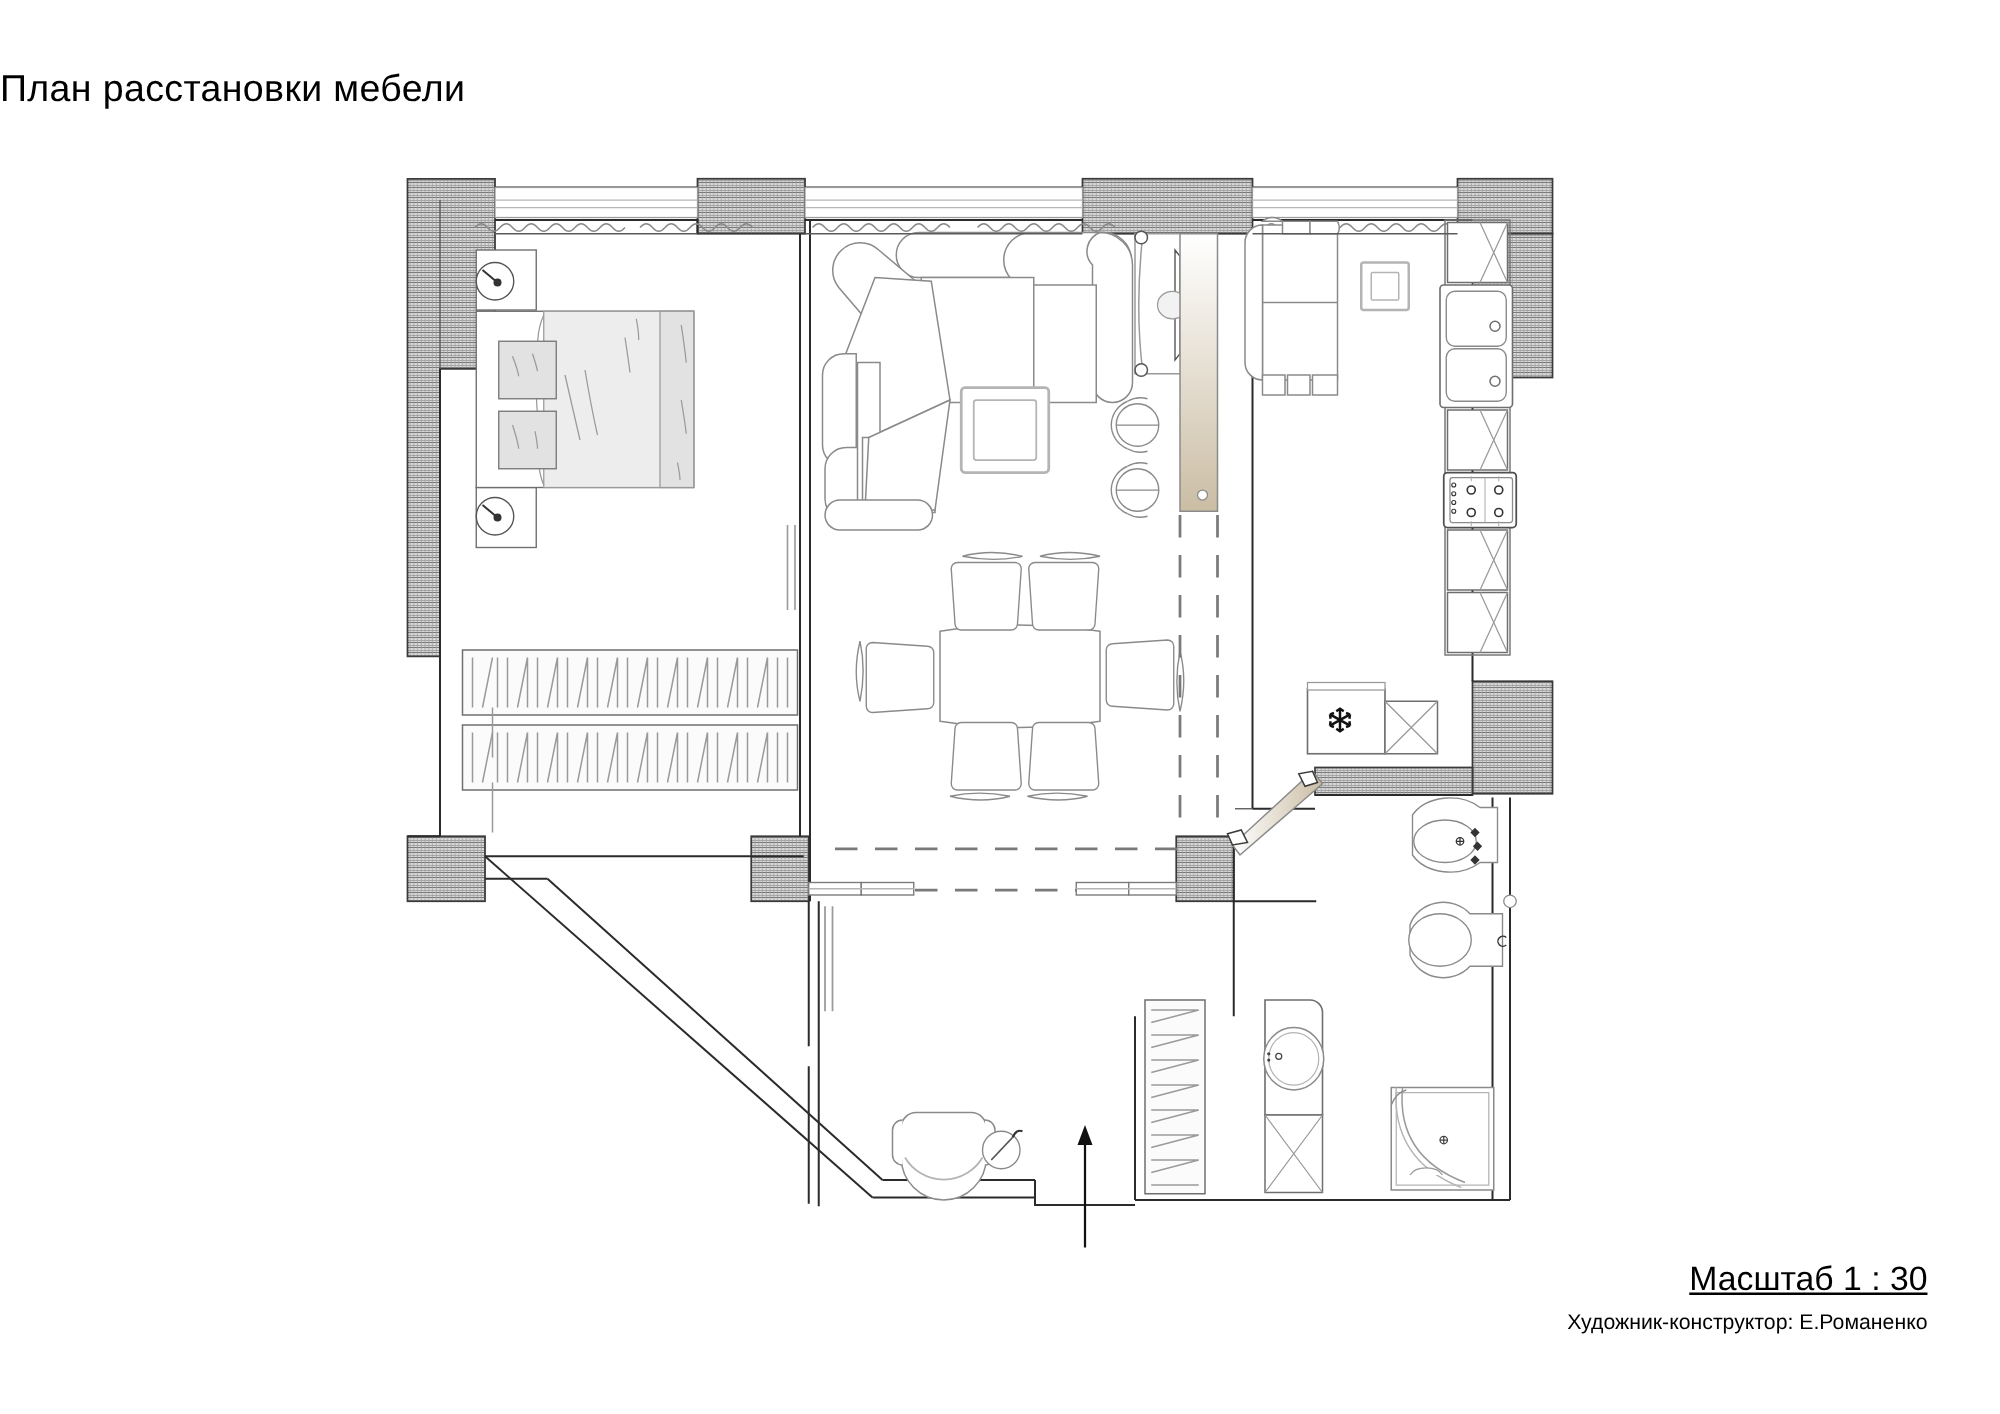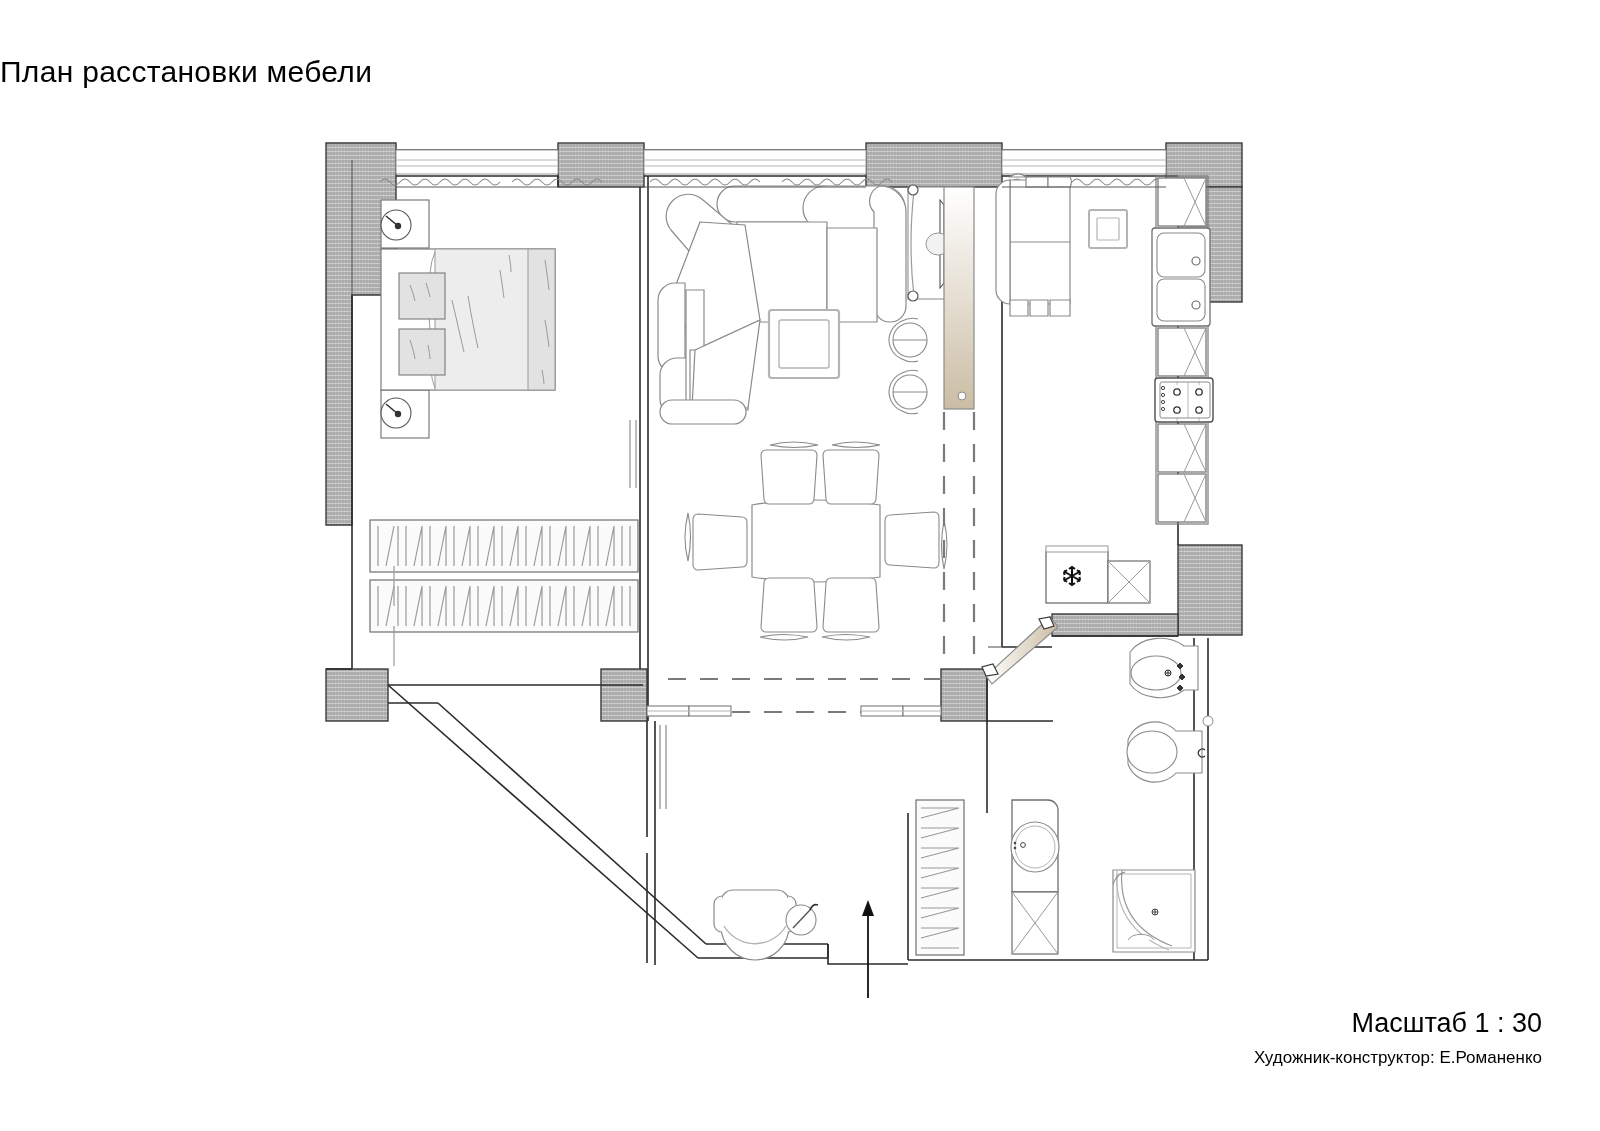--- a/index.html
+++ b/index.html
@@ -2,21 +2,21 @@
 <html><head>
 <meta charset="utf-8">
 <style>
   html,body{margin:0;padding:0;background:#ffffff;}
   body{width:1600px;height:1131px;position:relative;overflow:hidden;
        font-family:"Liberation Sans","DejaVu Sans",sans-serif;color:#000;}
 
   #title{position:absolute;left:0;top:55px;width:1600px;text-align:left;
          font-size:30px;letter-spacing:.3px;}
 
-  #scale-label{position:absolute;right:58px;top:1008px;font-size:27px;text-align:right;}
+  #scale-label{position:absolute;right:58px;top:1008px;font-size:27px;text-align:right;text-decoration:underline;}
   #author-label{position:absolute;right:58px;top:1048px;font-size:17px;text-align:left;}
 
   #plan{position:absolute;left:0;top:0;width:1600px;height:1131px;}
   svg{display:block;}
 </style>
 </head>
 <body>
 
 <div id="title">План расстановки мебели</div>
 <div id="scale-label">Масштаб 1 : 30</div>

